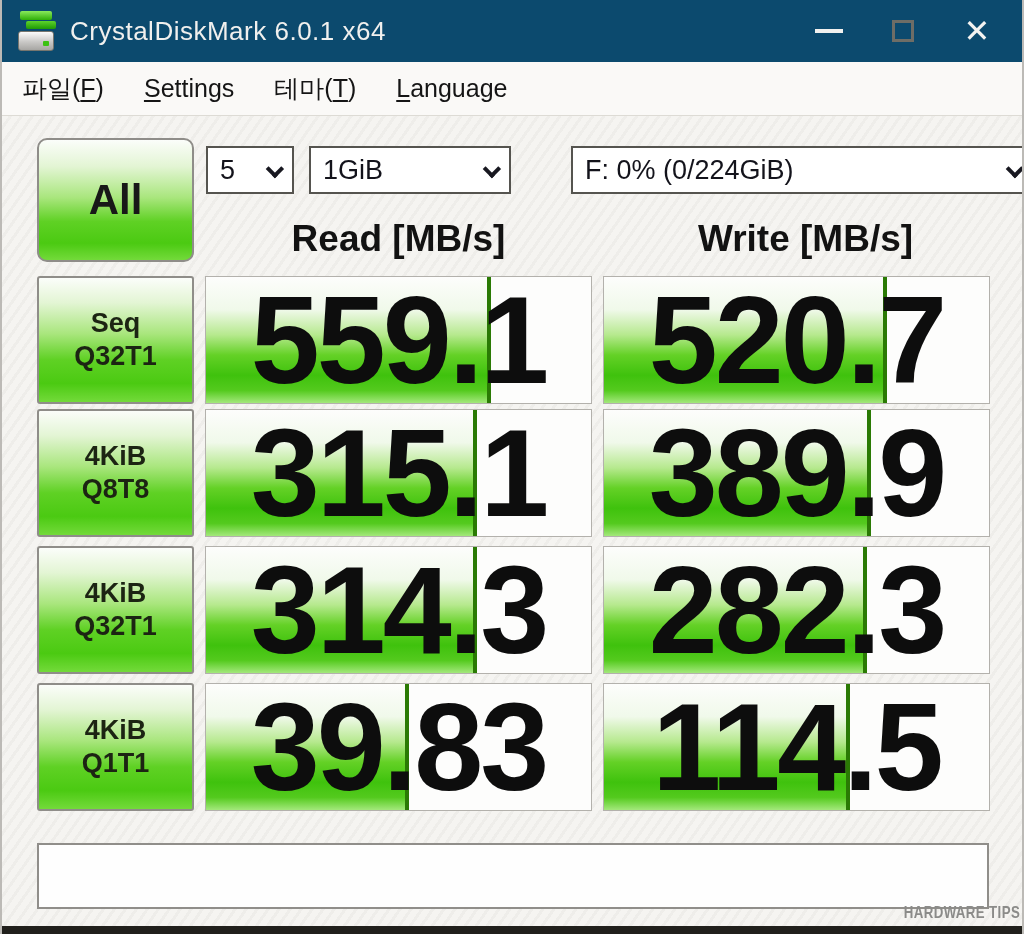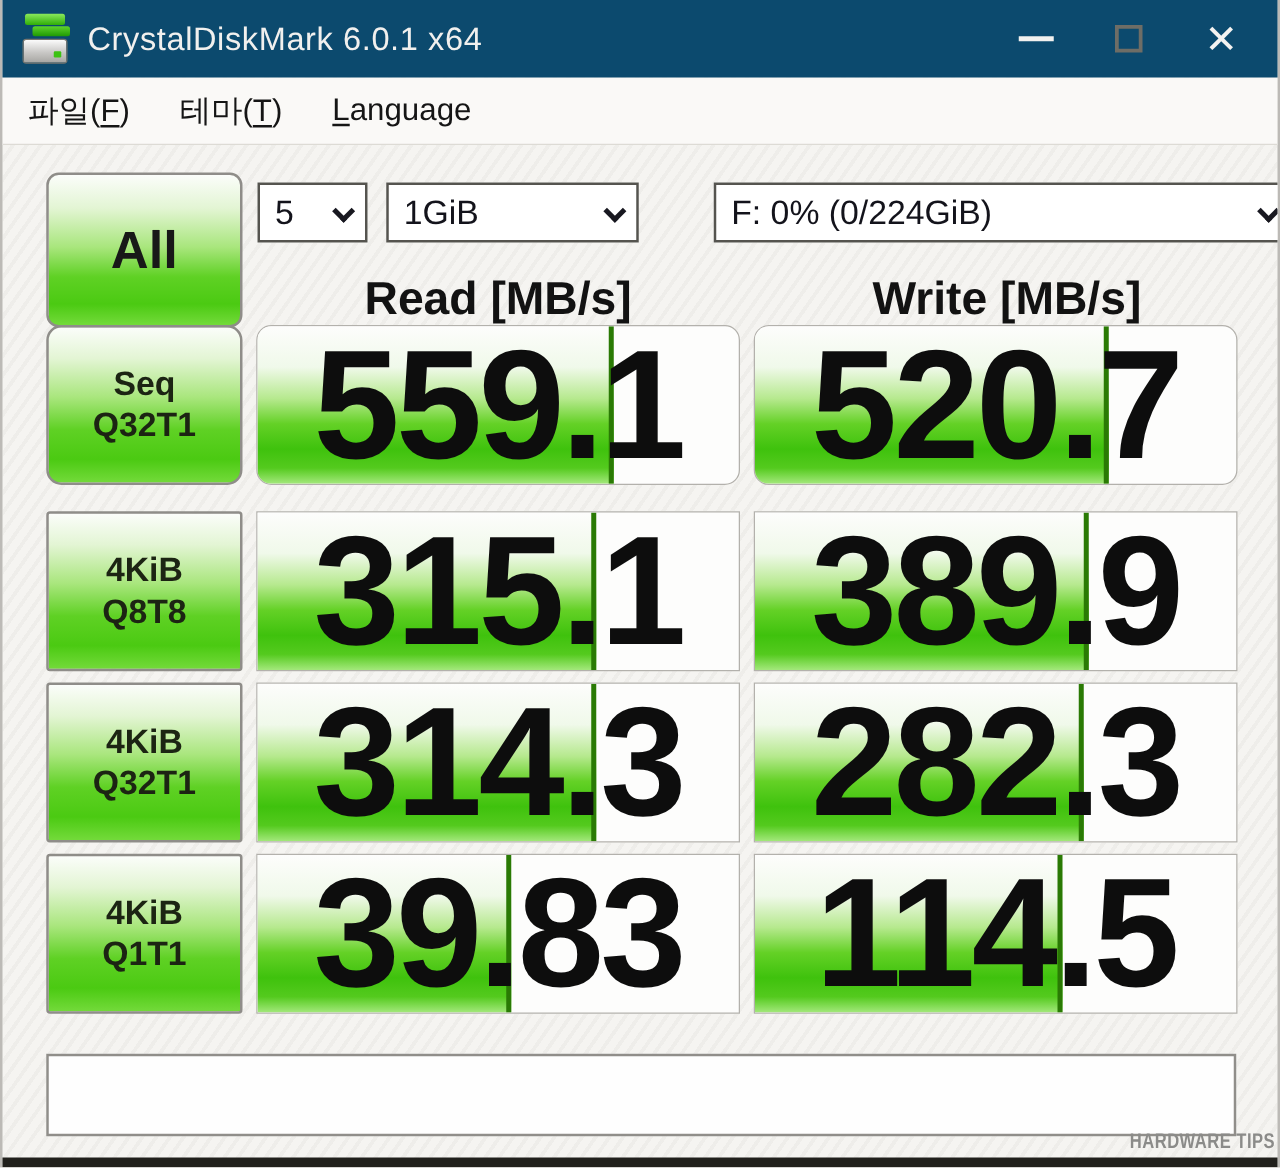--- a/index.html
+++ b/index.html
@@ -88,21 +88,21 @@
   .bar-fill {
     position:absolute; left:0; top:0; height:100%;
     background:linear-gradient(180deg,#fdfdfc 0%,#f0f9ea 26%,#b6e98e 46%,#64d126 62%,#3fc20d 78%,#54ca1e 90%,#a3e87b 100%);
   }
   .bar-marker { position:absolute; right:0; top:0; width:4px; height:100%; background:#2a7a04; }
   .cell-value {
     position:absolute; inset:0; display:flex; align-items:center; justify-content:center;
     font-size:124px; font-weight:bold; color:#0d0d0d; letter-spacing:-3px;
     line-height:128px; z-index:2;
   }
-  .row-0 .test-label, .row-0 .value-cell { top:260px;border-radius:12px; }
+  .row-0 .test-label, .row-0 .value-cell { top:276px; }
   .row-1 .test-label, .row-1 .value-cell { top:409px; }
   .row-2 .test-label, .row-2 .value-cell { top:546px; }
   .row-3 .test-label, .row-3 .value-cell { top:683px; }
 
   
   .comment-box {
     position:absolute; left:35px; top:843px; width:952px; height:66px;
     background:#fefefe; border:2px solid #908e8a; font-size:24px; padding:4px 10px;
     font-family:"Liberation Sans","DejaVu Sans",sans-serif; color:#222;
   }
@@ -139,20 +139,23 @@
         <div class="close-glyph">✕</div>
       </div>
     </div>
   </div>
 
   <div class="menubar">
     <div class="menu-item">
         <span><span>파일(</span><u>F</u><span>)</span></span>
       </div>
     <div class="menu-item">
+        <span><u>S</u><span>ettings</span></span>
+      </div>
+    <div class="menu-item">
         <span><span>테마(</span><u>T</u><span>)</span></span>
       </div>
     <div class="menu-item">
         <span><u>L</u><span>anguage</span></span>
       </div>
   </div>
 
   <div class="all-button">
     <span>All</span>
   </div>

